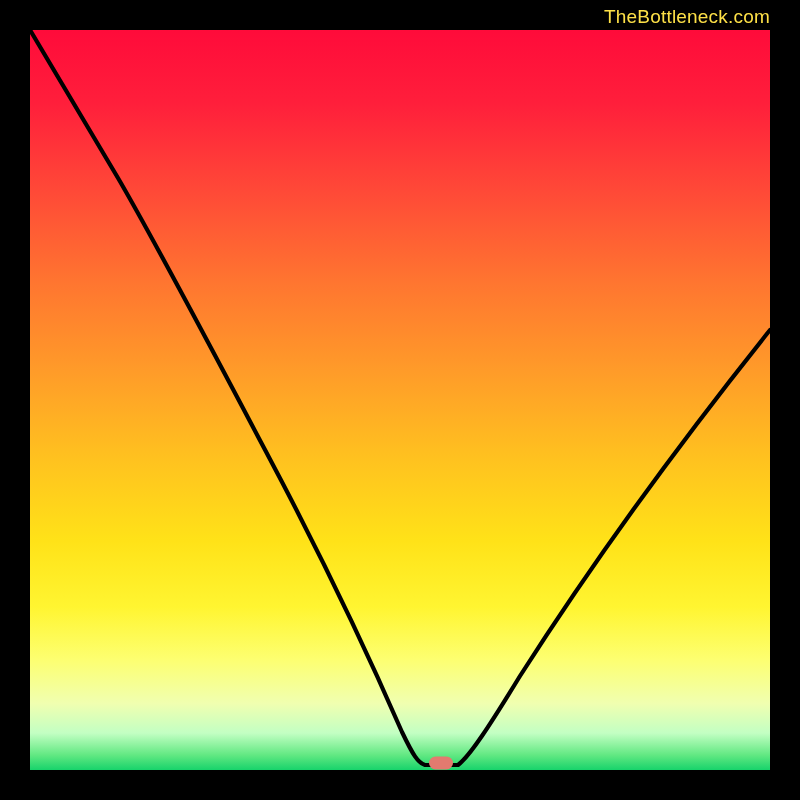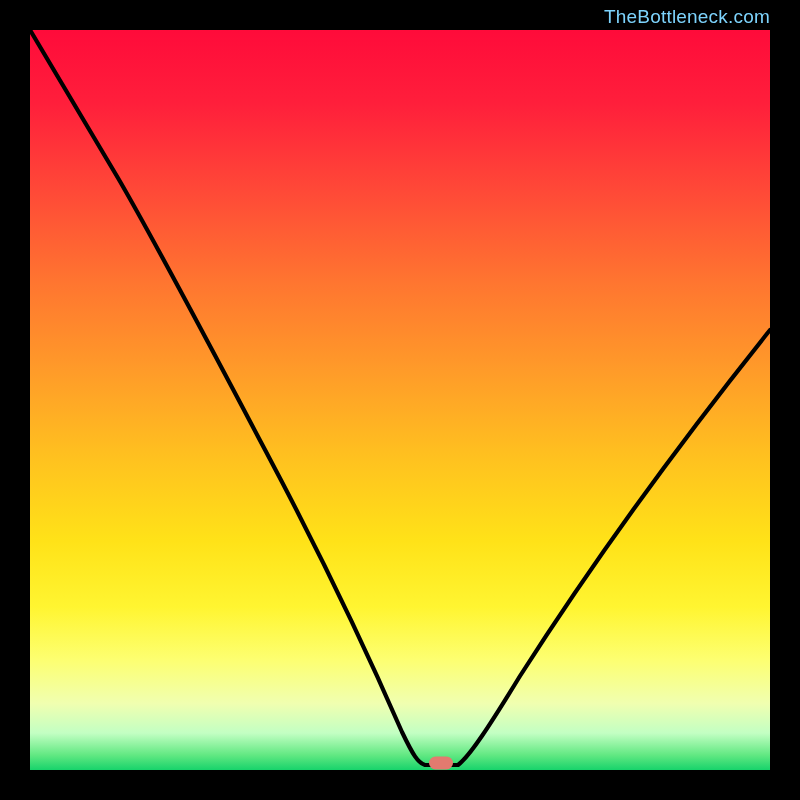--- a/index.html
+++ b/index.html
@@ -61,21 +61,21 @@
     border-radius: 7px;
     background: #e37a6f;
     transform: translate(-50%, -50%);
   }
   .watermark {
     position: absolute;
     top: 6px;
     right: 30px;
     font-family: Arial, Helvetica, sans-serif;
     font-size: 19px;
-    color: #7dd3fc;
+    color: #fde047;
     font-weight: 500;
     letter-spacing: 0.2px;
     user-select: none;
   }
 </style>
 </head>
 <body>
 
 <div class="frame">
   <div class="plot">

